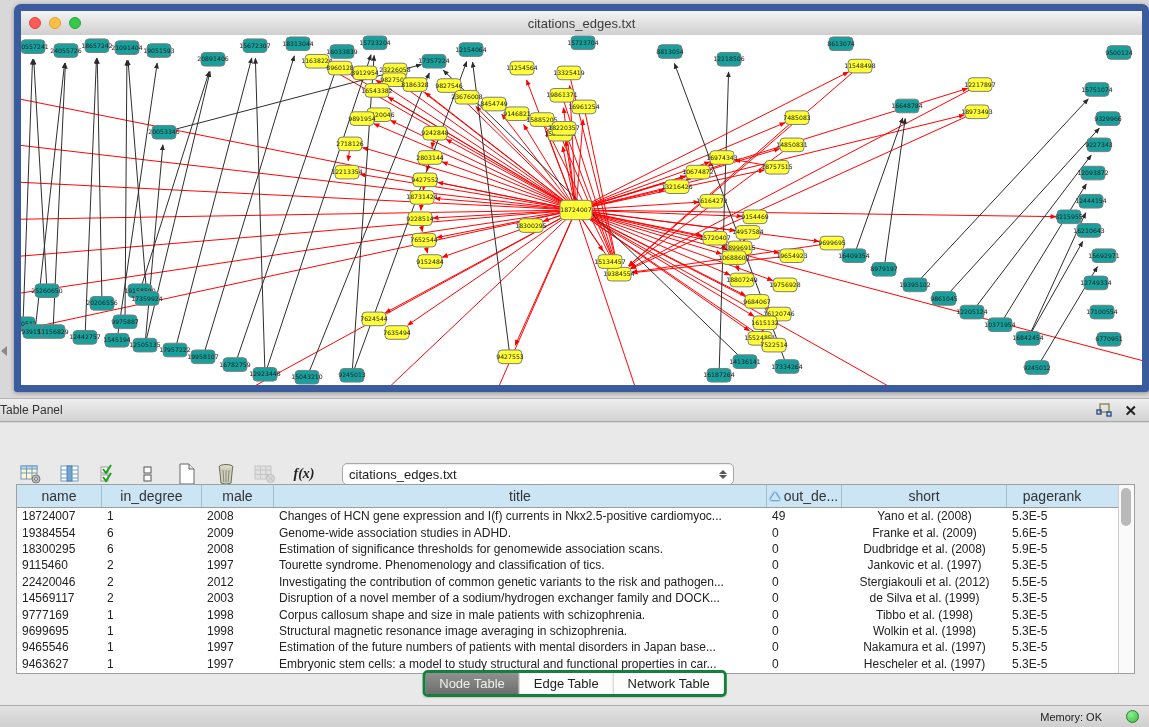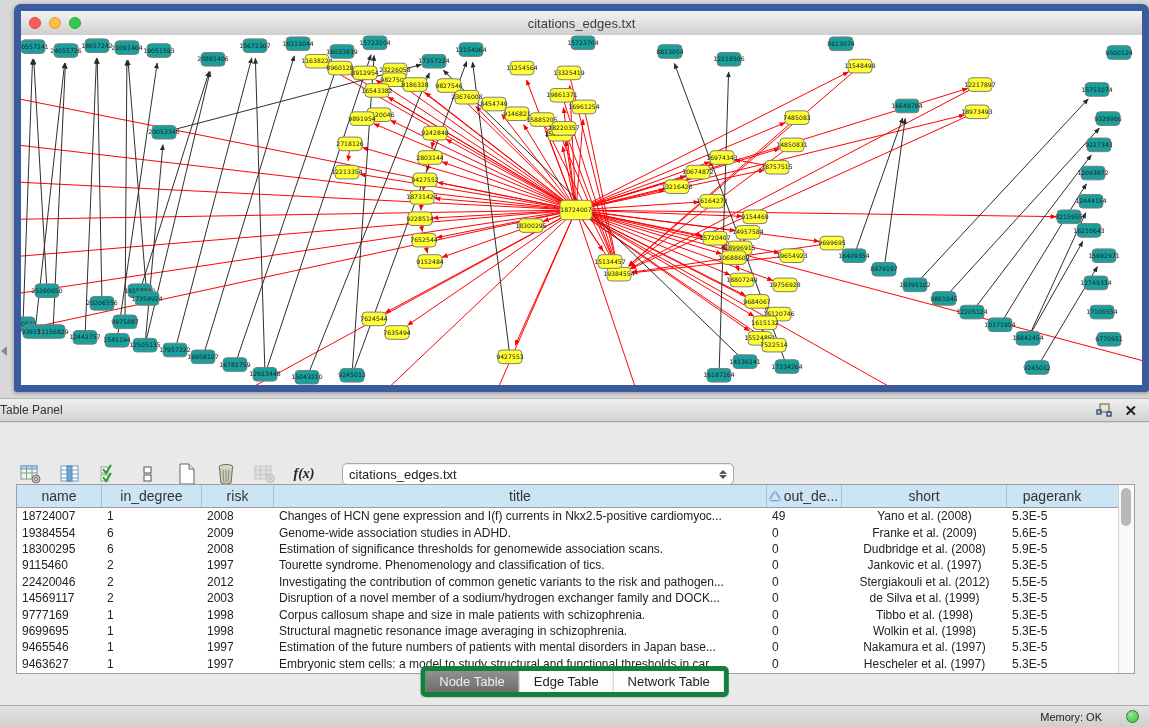--- a/index.html
+++ b/index.html
@@ -92,21 +92,21 @@
   #vscroll{
     width:15px;background:#fafafa;border-left:1px solid #d0d0d0;position:relative;
   }
   #vthumb{
     position:absolute;top:3px;left:2px;width:10px;height:38px;background:#b9b9b9;
     border-radius:6px;cursor:pointer;
   }
   
   #tabbar{
     position:absolute;bottom:8px;left:50%;transform:translateX(-50%);
-    display:flex;border:5px solid #15803d;border-radius:5px;overflow:hidden;
+    display:flex;border:3px solid #15803d;border-radius:5px;overflow:hidden;
     background:#fff;box-shadow:0 1px 1px rgba(0,0,0,.15);
   }
   .tab{
     font-size:13px;color:#222;padding:3px 14px;cursor:pointer;background:#fdfdfd;
     border-right:1px solid #bdbdbd;
   }
   .tab:last-child{border-right:none;}
   .tab.active{
     background:linear-gradient(#909090,#6e6e6e);color:#efefef;
   }
@@ -852,21 +852,21 @@
   <div id="table-wrap">
     <div id="table-area">
       <div id="thead">
           <div class="hcell c0">
             <span>name</span>
           </div>
           <div class="hcell c1">
             <span>in_degree</span>
           </div>
           <div class="hcell c2">
-            <span>risk</span>
+            <span>male</span>
           </div>
           <div class="hcell c3">
             <span>title</span>
           </div>
           <div class="hcell c4">
             <span class="sort-tri"></span>
             <span>out_de...</span>
           </div>
           <div class="hcell c5">
             <span>short</span>
@@ -954,21 +954,21 @@
             <div class="tcell c2">1997</div>
             <div class="tcell c3">Estimation of the future numbers of patients with mental disorders in Japan base...</div>
             <div class="tcell c4">0</div>
             <div class="tcell c5">Nakamura et al. (1997)</div>
             <div class="tcell c6">5.3E-5</div>
           </div>
           <div class="trow">
             <div class="tcell c0">9463627</div>
             <div class="tcell c1">1</div>
             <div class="tcell c2">1997</div>
-            <div class="tcell c3">Embryonic stem cells: a model to study structural and functional thresholds in car...</div>
+            <div class="tcell c3">Embryonic stem cells: a model to study structural and functional properties in car...</div>
             <div class="tcell c4">0</div>
             <div class="tcell c5">Hescheler et al. (1997)</div>
             <div class="tcell c6">5.3E-5</div>
           </div>
         </div>
     </div>
     <div id="vscroll">
       <div id="vthumb"></div>
     </div>
   </div>

